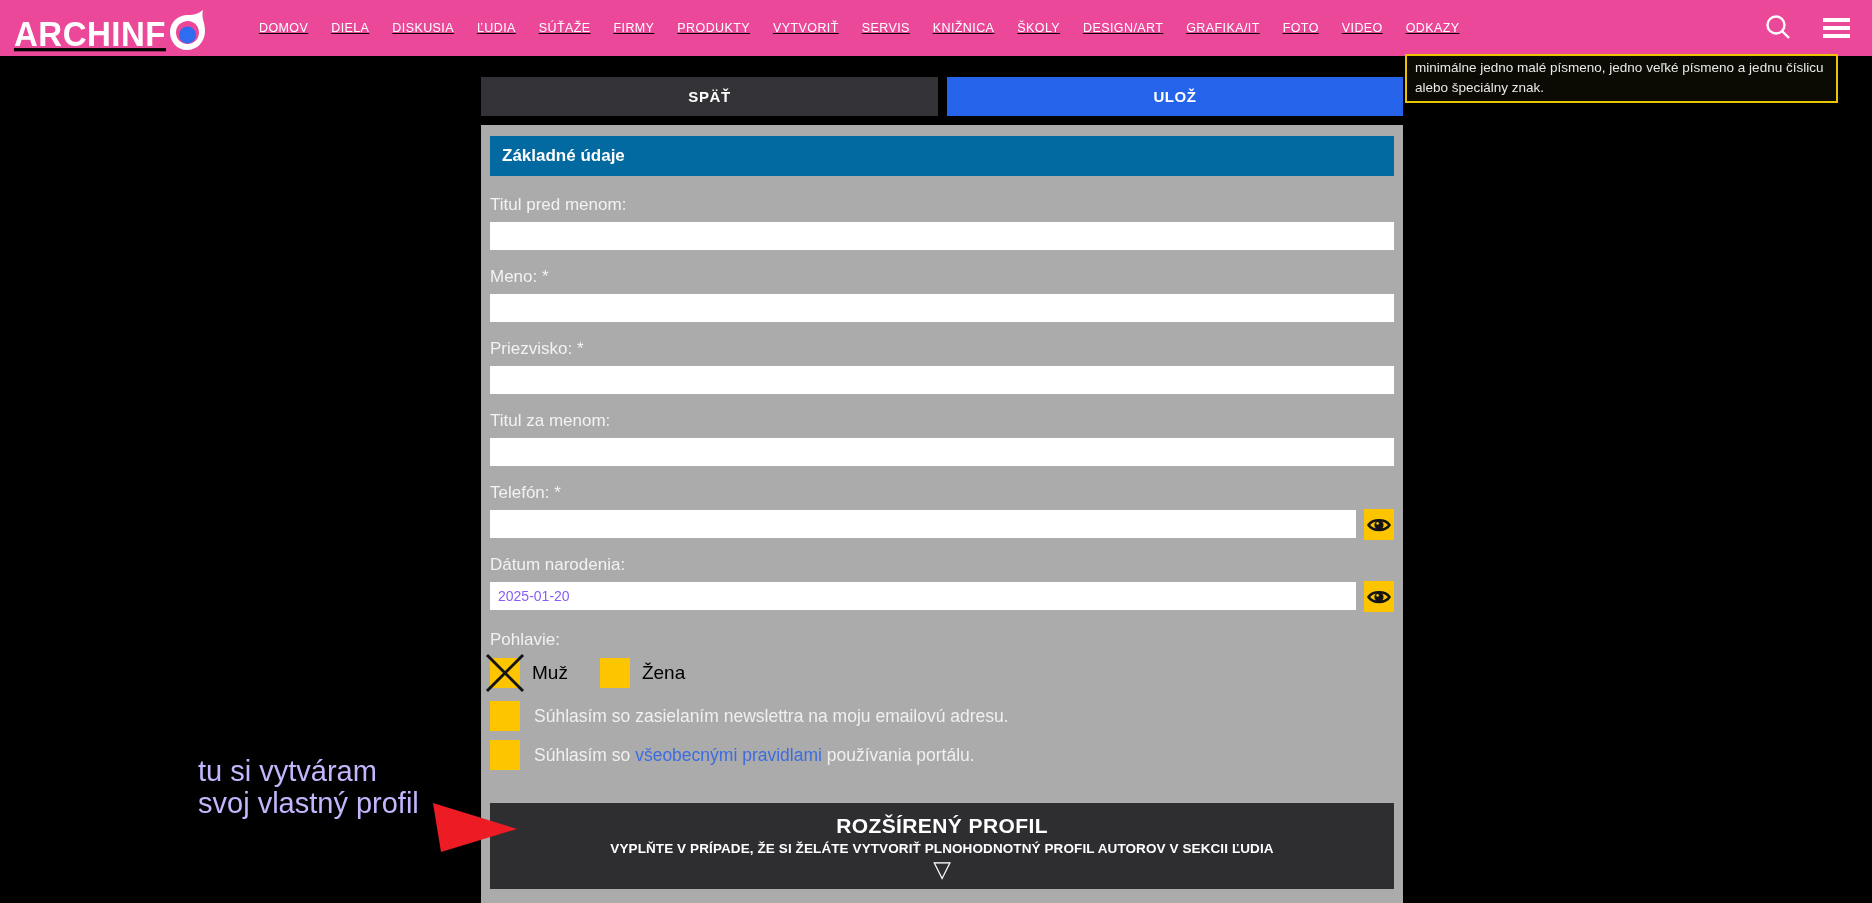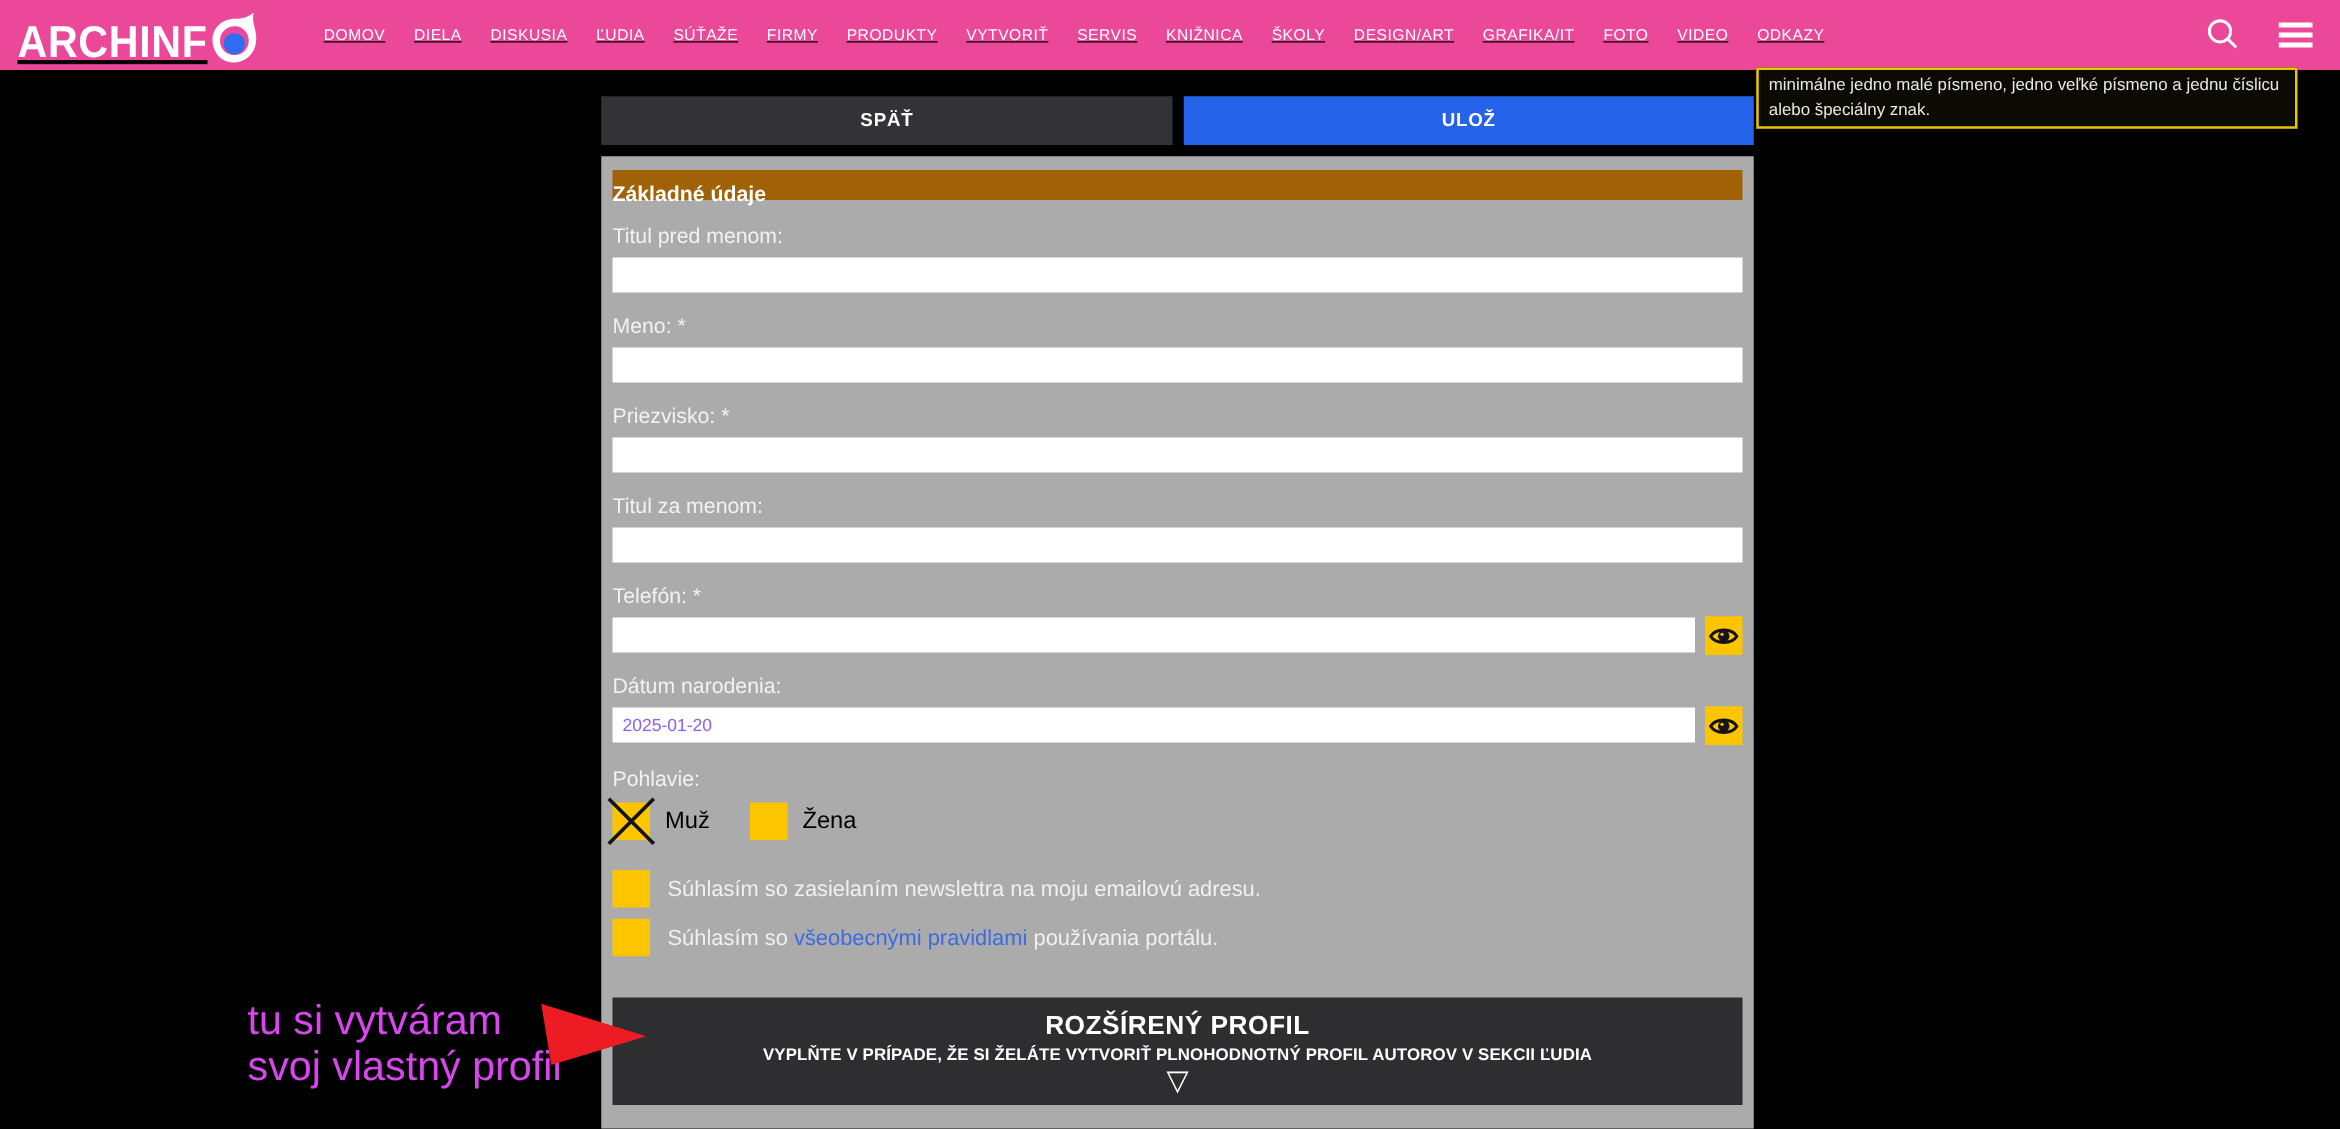--- a/index.html
+++ b/index.html
@@ -26,54 +26,54 @@
 
   
   .content { position:absolute; left:481px; top:77px; width:922px; }
   .btn-row { display:flex; gap:9px; height:39px;border-radius:14px; }
   .btn { display:flex; align-items:center; justify-content:center; color:#fff;
          font-weight:bold; font-size:15px; letter-spacing:0.6px; cursor:pointer; }
   .btn-back { width:457px; background:#333337; }
   .btn-save { flex:1; background:#2563eb; }
 
   .form-panel { margin-top:9px; background:#ababab; height:778px; padding:11px 9px 0; }
-  .section-header { height:24px; background:#a16207; color:#fff; font-weight:bold;
-                    font-size:17px; line-height:40px; padding-left:0; }
+  .section-header { height:40px; background:#0369a1; color:#fff; font-weight:bold;
+                    font-size:17px; line-height:40px; padding-left:12px; }
 
   .field { margin-top:14px; }
   .field.first { margin-top:18px; }
   .field-label { color:#f2f2f2; font-size:17px; line-height:22px; }
   .input-row { position:relative; margin-top:6px; height:30px; }
   .text-input { display:block; height:28px; width:100%; border:none; background:#fff;
                 padding:12px 8px; font-size:14px; color:#8b5cf6; font-family:inherit; outline:none; }
   .with-eye .text-input { width:calc(100% - 38px); }
   .eye-btn { position:absolute; right:0; top:-1px; width:30px; height:31px; background:#fdc500;
              display:flex; align-items:center; justify-content:center; cursor:pointer; }
 
   .gender { margin-top:17px; }
   .gender-row { display:flex; align-items:center; margin-top:7px; }
   .gender-opt { display:flex; align-items:center; margin-right:32px; cursor:pointer; }
   .checkbox { width:30px; height:30px; background:#fdc500; position:relative; flex:0 0 30px; cursor:pointer; }
   .checkbox .xmark { position:absolute; left:-5px; top:-5px; width:40px; height:40px; }
   .gender-opt .opt-label { margin-left:12px; font-size:19px; color:#000000; }
 
-  .consents { margin-top:24px; }
+  .consents { margin-top:13px; }
   .consent-row { display:flex; align-items:center; margin-top:9px; }
   .consent-text { margin-left:14px; font-size:17.5px; color:#f0f0f0; }
   .consent-link { color:#3d6ce0; cursor:pointer; }
 
   .extended { margin-top:33px; background:#2e2e30; height:86px; text-align:center;
               color:#fff; padding-top:11px; cursor:pointer; }
   .extended-title { font-size:21px; font-weight:bold; letter-spacing:0.4px; }
   .extended-sub { font-size:13.5px; font-weight:bold; margin-top:3px; letter-spacing:0.1px; }
   .extended-arrow { font-size:23px; line-height:1.1; margin-top:1px; }
 
   
-  .annotation { position:absolute; left:198px; top:798px; color:#d946ef;
-                font-size:33px; line-height:1.12; z-index:7; }
+  .annotation { position:absolute; left:198px; top:755px; color:#c4b5fd;
+                font-size:29px; line-height:1.12; z-index:7; }
   .annotation-arrow { position:absolute; left:425px; top:795px; z-index:8; }
 </style>
 </head>
 <body>
 
 <div class="nav">
   <div class="logo">
     <span class="logo-text">ARCHINF</span>
     <span class="logo-o">
       <svg width="42" height="44" viewBox="0 0 42 44">

